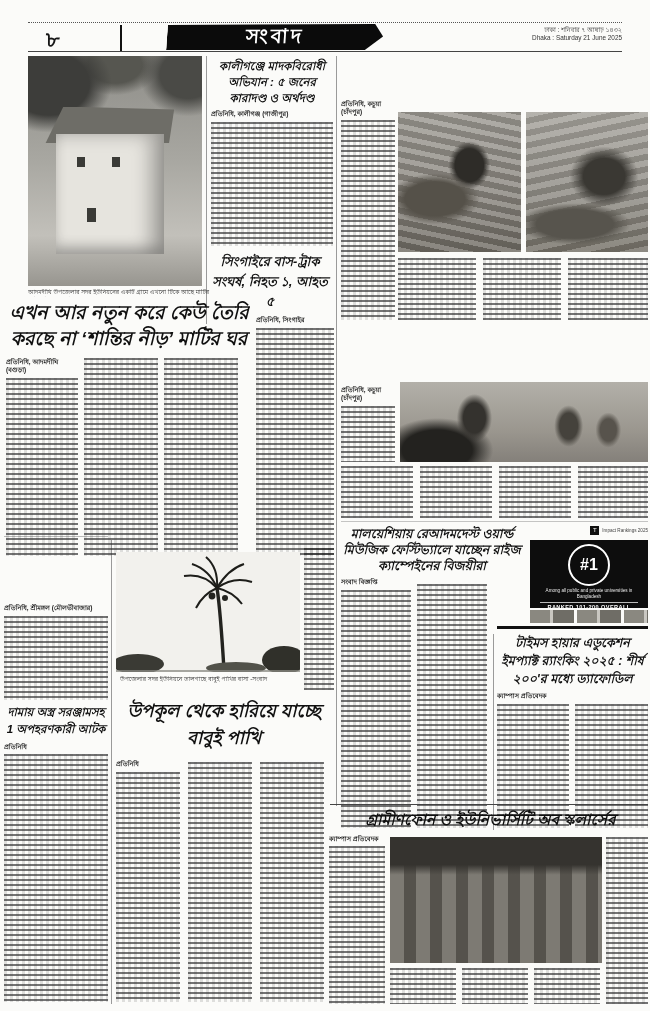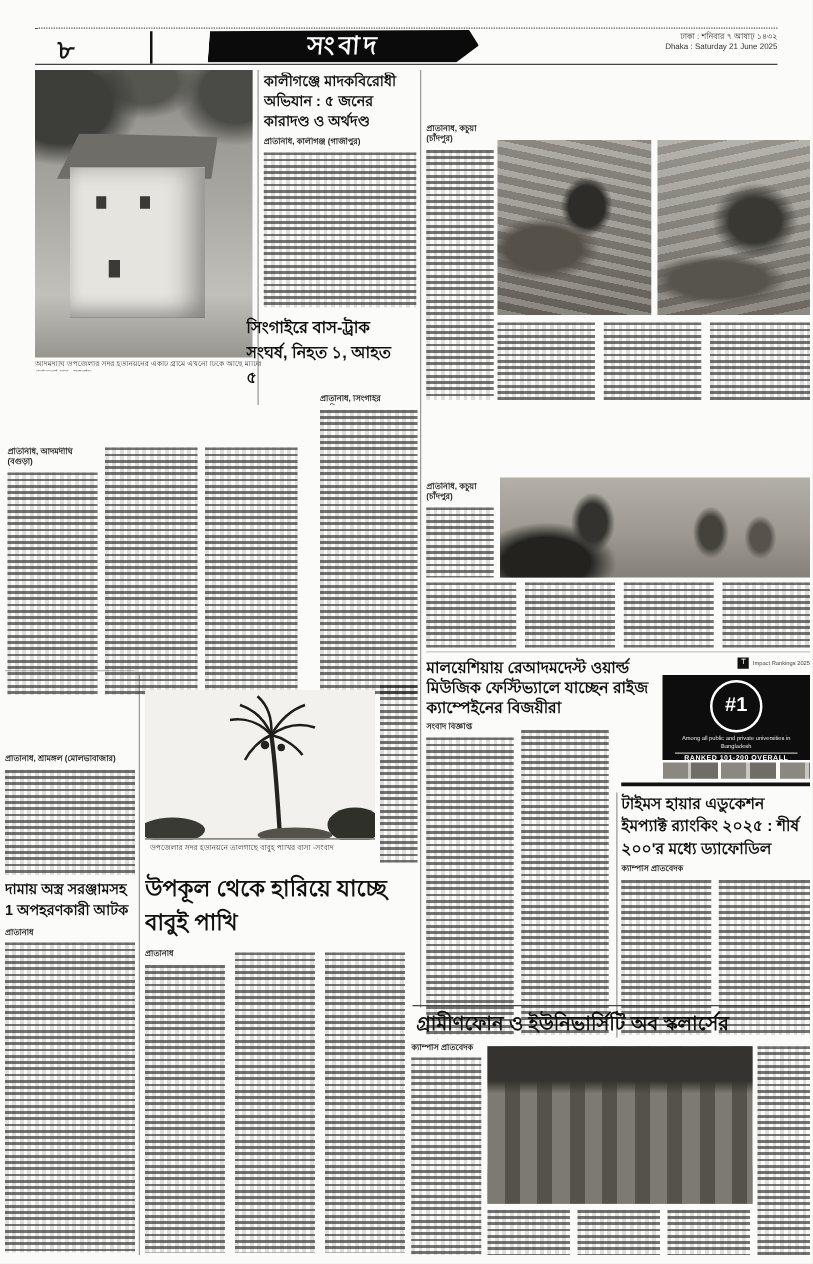--- a/index.html
+++ b/index.html
@@ -1,20 +1,20 @@
 <!DOCTYPE html>
 <html><head>
 <meta charset="utf-8">
 <style>
   html,body{margin:0;padding:0;background:#e9e9e6;}
   .page{position:relative;width:650px;height:1011px;background:#fbfbf9;margin:0 auto;overflow:hidden;
         font-family:"Liberation Sans","DejaVu Sans",sans-serif;color:#161616;}
   .abs{position:absolute;box-sizing:border-box;}
   
-  .hl{font-weight:bold;text-align:left;color:#101010;overflow:hidden;}
+  .hl{font-weight:bold;text-align:center;color:#101010;overflow:hidden;font-style:italic;}
   .by{font-weight:bold;font-size:6.5px;line-height:8px;color:#222;overflow:hidden;}
   .cap{font-size:6px;line-height:7px;color:#333;overflow:hidden;}
   
   .tx{background-image:
         repeating-linear-gradient(180deg, rgba(45,45,45,.8) 0 2.1px, rgba(0,0,0,0) 2.1px 5px),
         repeating-linear-gradient(90deg, rgba(0,0,0,.14) 0 3px, rgba(0,0,0,0) 3px 6px);
       background-blend-mode:multiply;opacity:.82;}
   .vr{background:#9a9a9a;width:1px;}
   .hr{background:#444;height:1px;}
   .dotted{border-top:1px dotted #555;height:0;}
@@ -91,30 +91,31 @@
 
   <div class="abs ph ph-house" style="left:28px;top:56px;width:174px;height:230px;">
     <div class="house-roof"></div>
     <div class="house-wall"></div>
     <div class="house-win" style="left:28%;top:44%;width:8px;height:10px;"></div>
     <div class="house-win" style="left:48%;top:44%;width:8px;height:10px;"></div>
     <div class="house-win" style="left:34%;top:66%;width:9px;height:14px;"></div>
   </div>
   <div class="abs cap" style="left:28px;top:289px;width:196px;height:8px;">আদমদীঘি উপজেলার সদর ইউনিয়নের একটি গ্রামে এখনো টিকে আছে মাটির দোতলা ঘর -সংবাদ</div>
 
+  <div class="abs hl" style="left:8px;top:300px;width:242px;height:54px;font-size:19px;line-height:26px;">এখন আর নতুন করে কেউ তৈরি করছে না ‘শান্তির নীড়’ মাটির ঘর</div>
   <div class="abs by" style="left:6px;top:358px;width:72px;height:16px;">প্রতিনিধি, আদমদীঘি (বগুড়া)</div>
   <div class="abs tx" style="left:6px;top:378px;width:72px;height:178px;"></div>
   <div class="abs tx" style="left:84px;top:358px;width:74px;height:198px;"></div>
   <div class="abs tx" style="left:164px;top:358px;width:74px;height:198px;"></div>
 
   <div class="abs hl" style="left:211px;top:58px;width:122px;height:48px;font-size:11.5px;line-height:16px;">কালীগঞ্জে মাদকবিরোধী অভিযান : ৫ জনের কারাদণ্ড ও অর্থদণ্ড</div>
   <div class="abs by" style="left:211px;top:110px;width:122px;height:8px;">প্রতিনিধি, কালীগঞ্জ (গাজীপুর)</div>
   <div class="abs tx" style="left:211px;top:122px;width:122px;height:124px;"></div>
 
-  <div class="abs hl" style="left:197px;top:252px;width:122px;height:62px;font-size:13px;line-height:20px;">সিংগাইরে বাস-ট্রাক সংঘর্ষ, নিহত ১, আহত ৫</div>
+  <div class="abs hl" style="left:209px;top:252px;width:122px;height:62px;font-size:13px;line-height:20px;">সিংগাইরে বাস-ট্রাক সংঘর্ষ, নিহত ১, আহত ৫</div>
   <div class="abs by" style="left:256px;top:316px;width:78px;height:8px;">প্রতিনিধি, সিংগাইর (মানিকগঞ্জ)</div>
   <div class="abs tx" style="left:256px;top:328px;width:78px;height:228px;"></div>
 
   <div class="abs hr" style="left:4px;top:536px;width:104px;opacity:.35;"></div>
   <div class="abs by" style="left:4px;top:604px;width:104px;height:8px;">প্রতিনিধি, শ্রীমঙ্গল (মৌলভীবাজার)</div>
   <div class="abs tx" style="left:4px;top:616px;width:104px;height:84px;"></div>
 
   <div class="abs hl" style="left:4px;top:704px;width:104px;height:36px;font-size:11.5px;line-height:17px;">দামায় অস্ত্র সরঞ্জামসহ 1 অপহরণকারী আটক</div>
   <div class="abs by" style="left:4px;top:743px;width:104px;height:8px;">প্রতিনিধি</div>
   <div class="abs tx" style="left:4px;top:754px;width:104px;height:248px;"></div>

